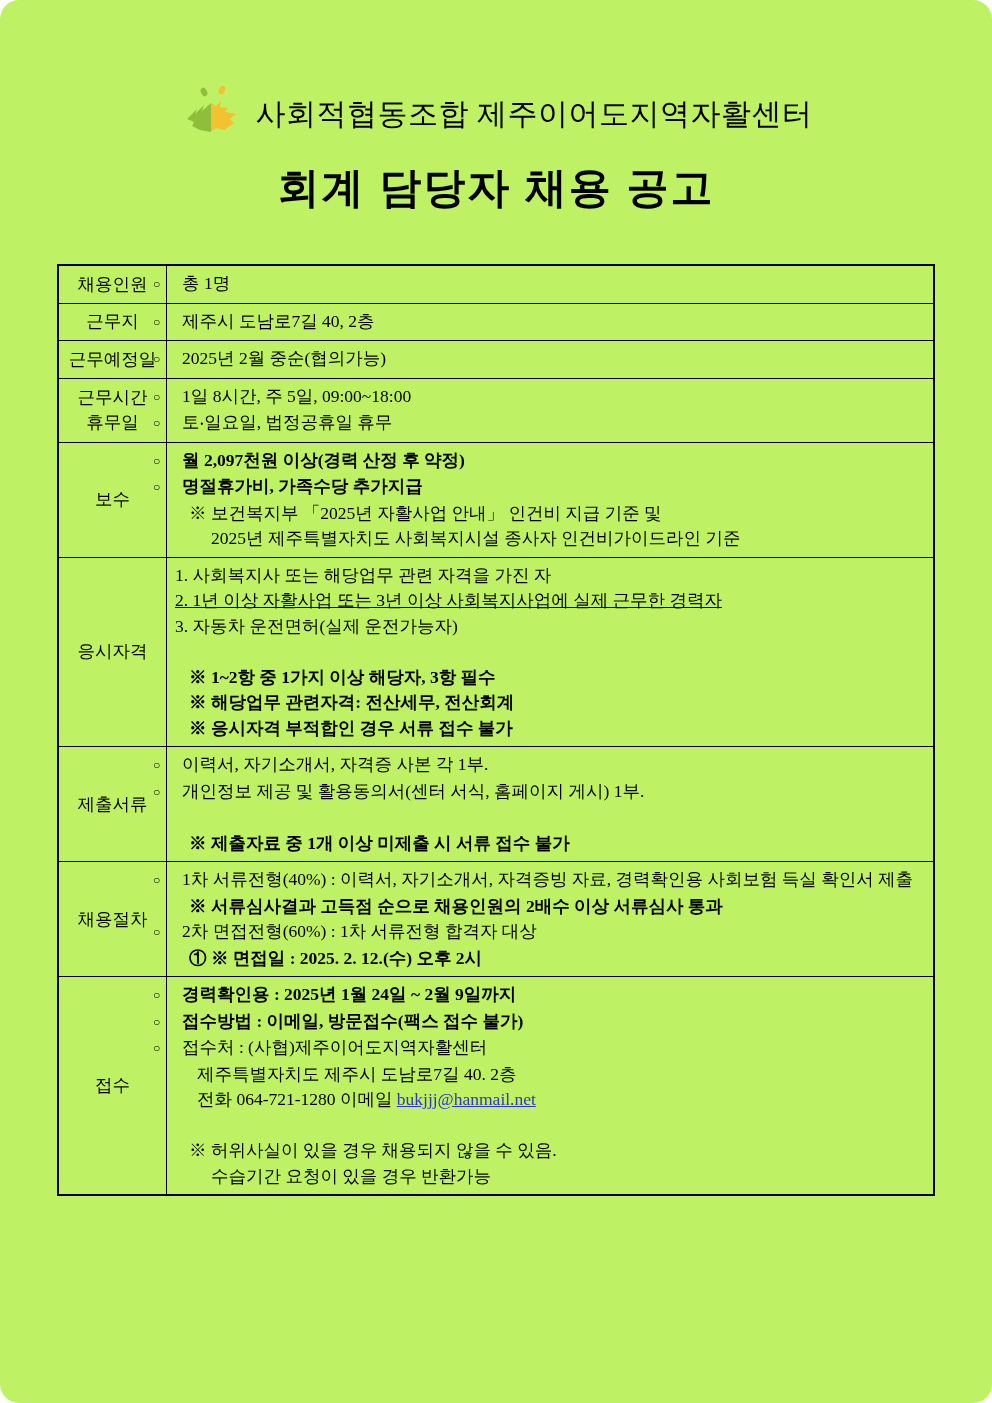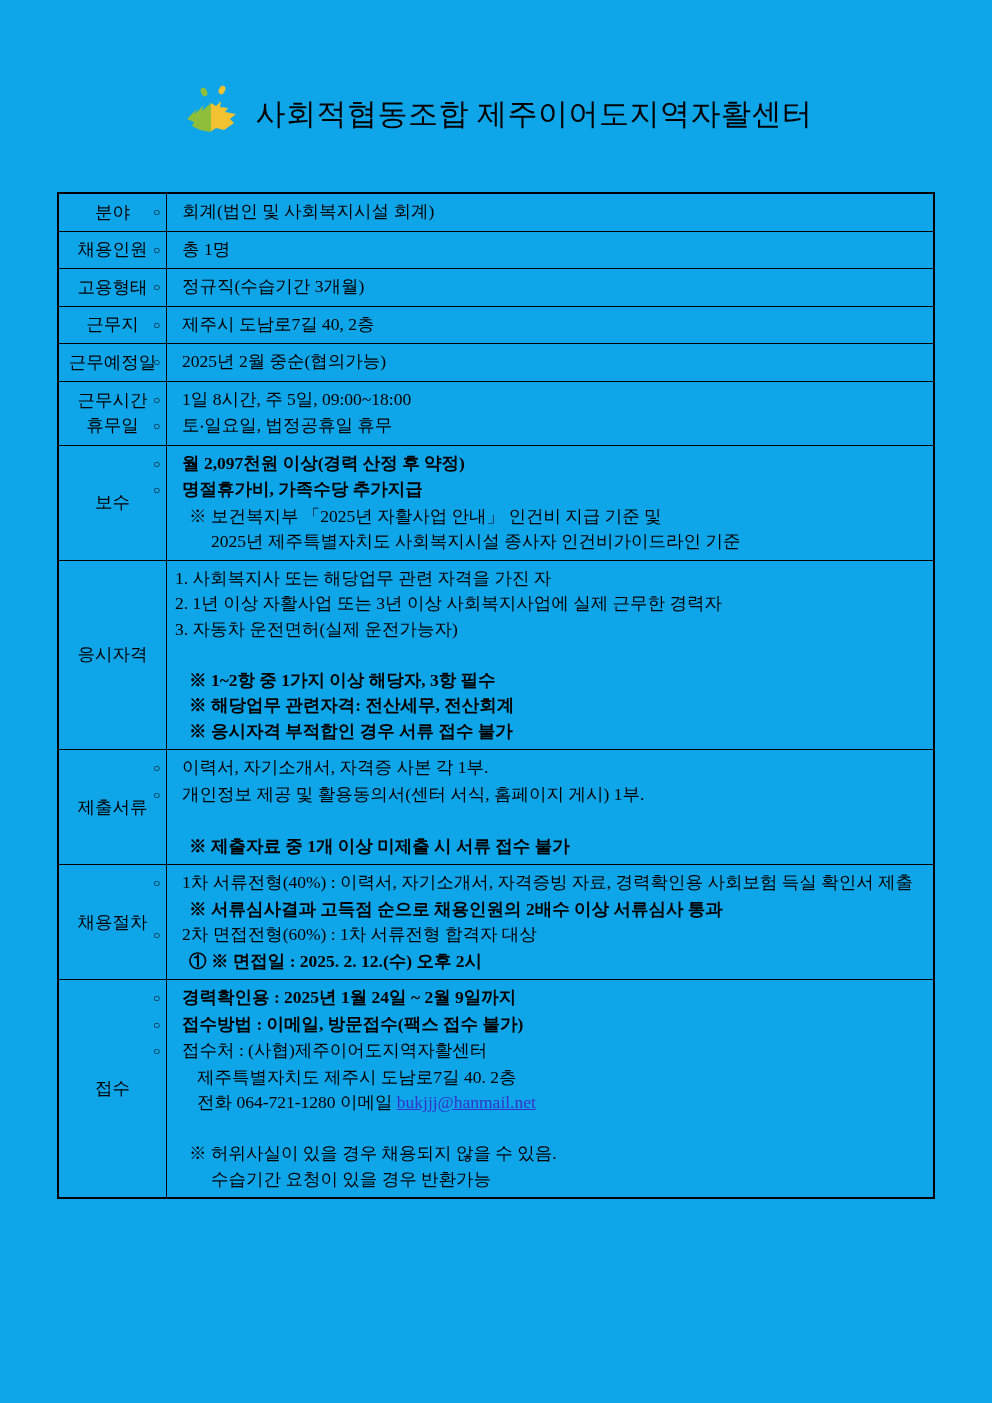--- a/index.html
+++ b/index.html
@@ -1,22 +1,23 @@
 <!DOCTYPE html>
 <html><head>
 <meta charset="utf-8">
 <style>
   html,body{margin:0;padding:0;background:#ffffff;}
   .page{
     position:relative;
     width:992px;height:1403px;
-    background:#0ea5e9;
+    background:#bef264;
     color:#000;
     font-family:"Liberation Serif","DejaVu Serif",serif;
     overflow:hidden;
+    border-radius:19px;
   }
   .org-line{
     display:flex;justify-content:center;align-items:center;
     gap:14px;padding-top:84px;
   }
   .org-name{
     font-size:30px;letter-spacing:0.5px;white-space:nowrap;
   }
   .logo{width:62px;height:60px;flex:0 0 auto;}
   .doc-title{
@@ -74,39 +75,28 @@
       <g clip-path="url(#blobClip)">
         <rect id="logo-left" x="0" y="0" width="31" height="60" fill="#8FBE3B"></rect>
         <rect id="logo-right" x="31" y="0" width="31" height="60" fill="#F2C230"></rect>
       </g>
       <ellipse id="logo-dot-left" cx="24" cy="8" rx="3" ry="4.5" transform="rotate(-25 24 8)" fill="#8FBE3B"></ellipse>
       <ellipse id="logo-dot-right" cx="42" cy="6" rx="3" ry="4.5" transform="rotate(25 42 6)" fill="#F2C230"></ellipse>
     </svg>
     <span class="org-name">사회적협동조합 제주이어도지역자활센터</span>
   </div>
 
+  <h1 class="doc-title">회계 담당자 채용 공고</h1>
 
   <table class="job">
     <tbody>
         <tr>
-          <th class="rowlabel">분야</th>
-          <td class="rowcontent">
-            <div class="ln" style="padding-left: 22px; text-indent: -22px;"><span class="bullet">○</span><span>회계(법인 및 사회복지시설 회계)</span></div>
-          </td>
-        </tr>
-        <tr>
           <th class="rowlabel">채용인원</th>
           <td class="rowcontent">
             <div class="ln" style="padding-left: 22px; text-indent: -22px;"><span class="bullet">○</span><span>총 1명</span></div>
-          </td>
-        </tr>
-        <tr>
-          <th class="rowlabel">고용형태</th>
-          <td class="rowcontent">
-            <div class="ln" style="padding-left: 22px; text-indent: -22px;"><span class="bullet">○</span><span>정규직(수습기간 3개월)</span></div>
           </td>
         </tr>
         <tr>
           <th class="rowlabel">근무지</th>
           <td class="rowcontent">
             <div class="ln" style="padding-left: 22px; text-indent: -22px;"><span class="bullet">○</span><span>제주시 도남로7길 40, 2층</span></div>
           </td>
         </tr>
         <tr>
           <th class="rowlabel">근무예정일</th>
@@ -128,21 +118,21 @@
             <div class="ln bold" style="padding-left: 22px; text-indent: -22px;"><span class="bullet">○</span><span>월 2,097천원 이상(경력 산정 후 약정)</span></div>
             <div class="ln bold" style="padding-left: 22px; text-indent: -22px;"><span class="bullet">○</span><span>명절휴가비, 가족수당 추가지급</span></div>
             <div class="ln" style="padding-left: 14px;"><span>※ 보건복지부 「2025년 자활사업 안내」 인건비 지급 기준 및</span></div>
             <div class="ln" style="padding-left: 36px;"><span>2025년 제주특별자치도 사회복지시설 종사자 인건비가이드라인 기준</span></div>
           </td>
         </tr>
         <tr>
           <th class="rowlabel">응시자격</th>
           <td class="rowcontent">
             <div class="ln" style="padding-left: 0px;"><span>1. 사회복지사 또는 해당업무 관련 자격을 가진 자</span></div>
-            <div class="ln" style="padding-left: 0px;"><span>2. 1년 이상 자활사업 또는 3년 이상 사회복지사업에 실제 근무한 경력자</span></div>
+            <div class="ln" style="padding-left: 0px; text-decoration: underline;"><span>2. 1년 이상 자활사업 또는 3년 이상 사회복지사업에 실제 근무한 경력자</span></div>
             <div class="ln" style="padding-left: 0px;"><span>3. 자동차 운전면허(실제 운전가능자)</span></div>
             <div class="ln">&nbsp;</div>
             <div class="ln bold" style="padding-left: 14px;"><span>※ 1~2항 중 1가지 이상 해당자, 3항 필수</span></div>
             <div class="ln bold" style="padding-left: 14px;"><span>※ 해당업무 관련자격: 전산세무, 전산회계</span></div>
             <div class="ln bold" style="padding-left: 14px;"><span>※ 응시자격 부적합인 경우 서류 접수 불가</span></div>
           </td>
         </tr>
         <tr>
           <th class="rowlabel">제출서류</th>
           <td class="rowcontent">

